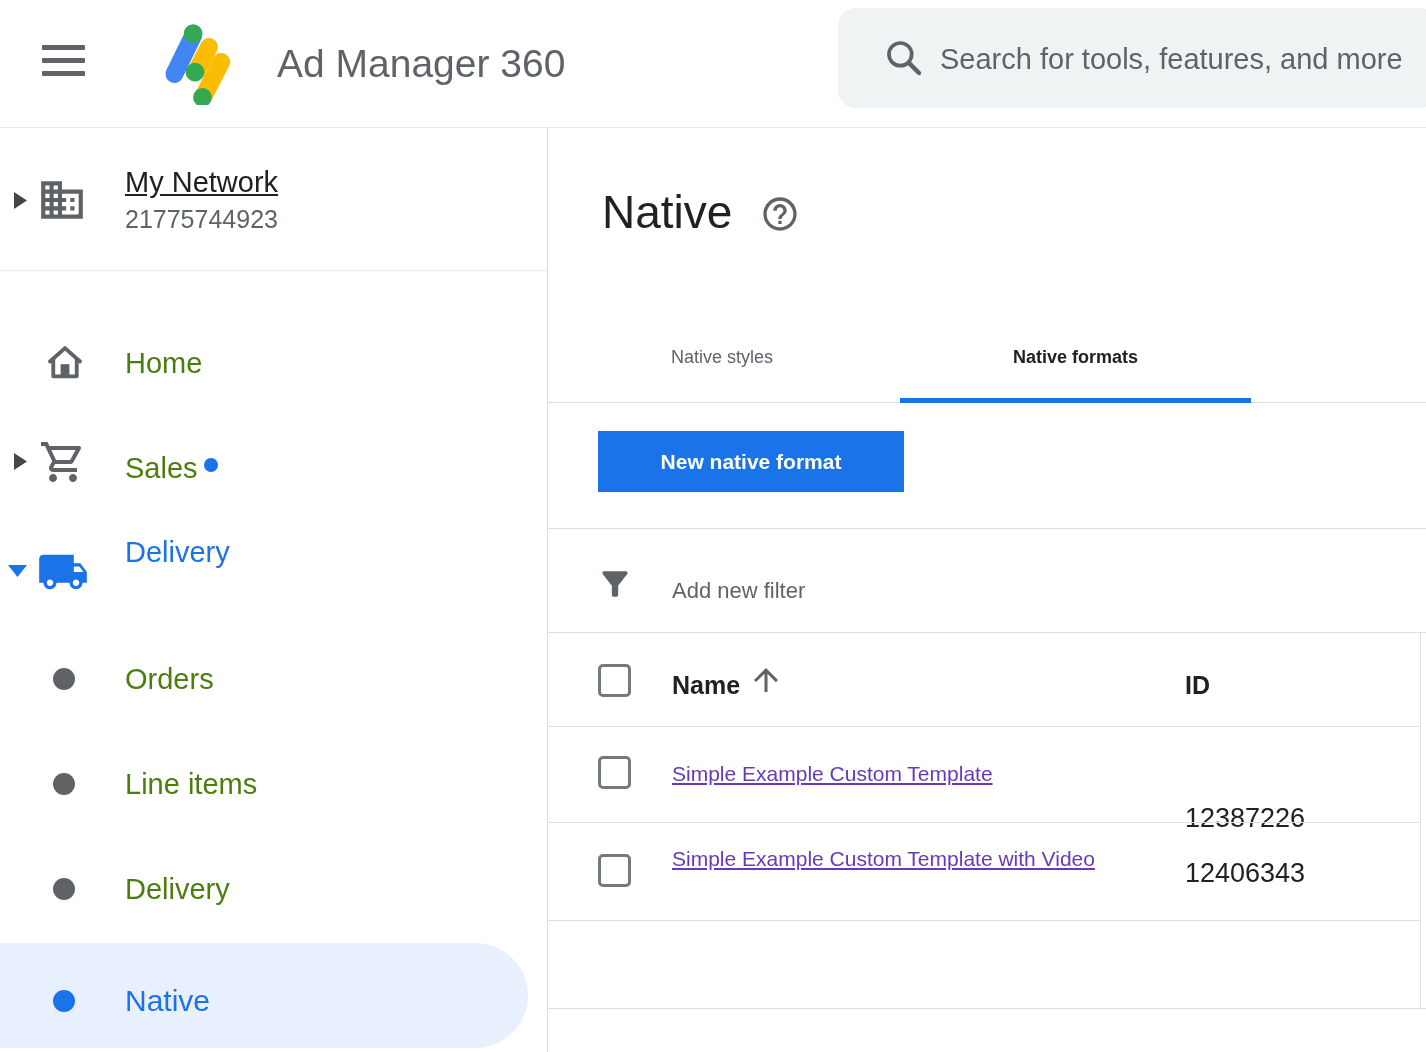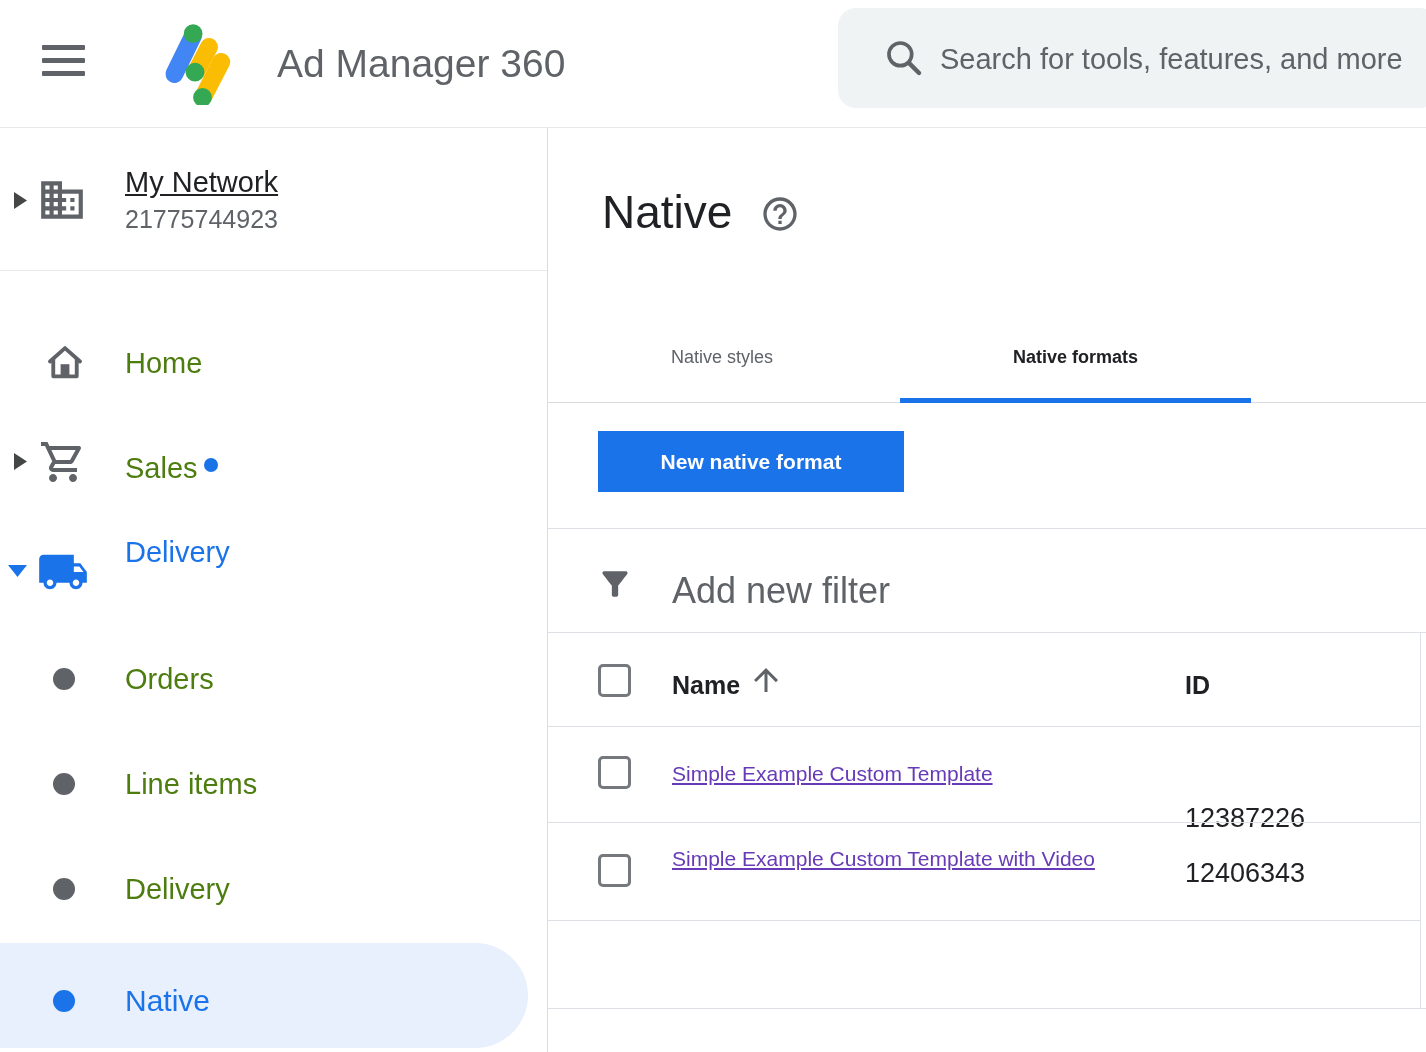--- a/index.html
+++ b/index.html
@@ -52,21 +52,21 @@
   .tab.inactive{left:34px;width:280px;color:#5f6368;font-weight:500;}
   .tab.active{left:405px;width:245px;color:#202124;font-weight:700;}
   .tab-underline{left:352px;top:270px;width:351px;height:5px;background:#1a73e8;}
   .hline{height:1px;background:#dde1e5;}
 
   .new-btn{
     left:50px;top:303px;width:306px;height:61px;background:#1a73e8;border:none;border-radius:0;
     color:#fff;font-family:"Liberation Sans",sans-serif;font-size:21px;font-weight:700;cursor:pointer;
   }
   .filter-icon{left:48px;top:437px;width:38px;height:38px;}
-  .filter-label{left:124px;top:443px;font-size:36px;line-height:40px;color:#5f6368;cursor:text;}
+  .filter-label{left:124px;top:443px;font-size:22px;line-height:40px;color:#5f6368;cursor:text;}
 
   .checkbox{width:33px;height:33px;box-sizing:border-box;border:3px solid #75797e;border-radius:5px;background:#fff;cursor:pointer;}
   .col-head{font-size:25px;font-weight:700;line-height:34px;color:#202124;cursor:pointer;}
   .sort-arrow{left:200px;top:534px;width:36px;height:36px;}
 
   .trow{left:0;width:878px;}
   .name-link{font-size:21px;line-height:31px;color:#673ab7;text-decoration:underline;cursor:pointer;}
   .id-cell{left:637px;font-size:27px;color:#202124;white-space:nowrap;}
   .vline{left:872px;top:504px;width:1px;height:376px;background:#dde1e5;}
 </style>

